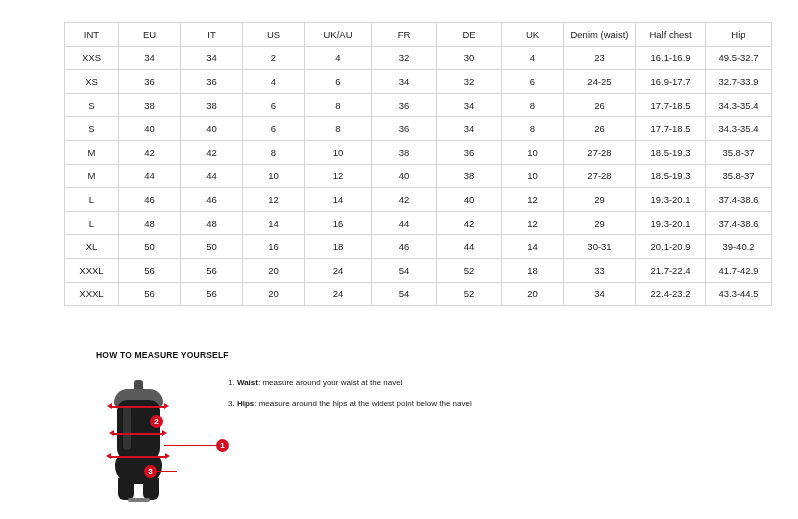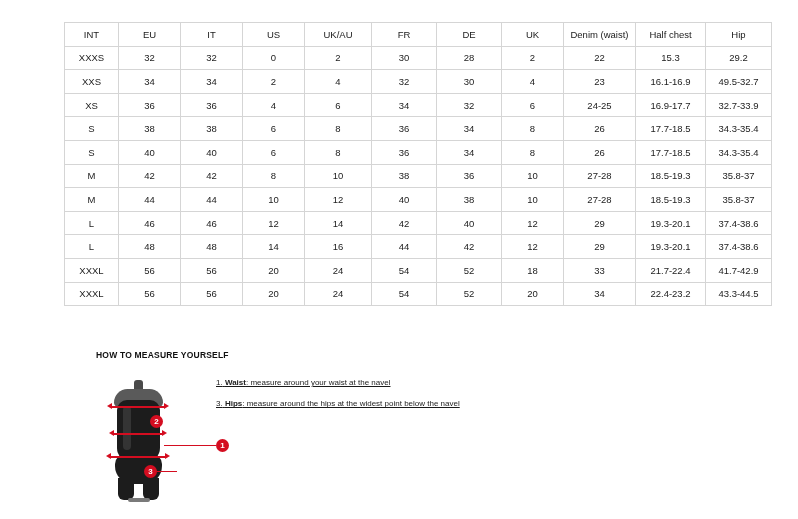--- a/index.html
+++ b/index.html
@@ -82,24 +82,23 @@
     display: flex;
     align-items: flex-start;
   }
   .figure {
     position: relative;
     width: 150px;
     height: 130px;
     flex: 0 0 150px;
   }
   .notes {
-    margin-left: 2px;
+    margin-left: 14px;
     margin-top: 8px;
     flex: 1 1 auto;
-    text-decoration: underline;
   }
   .note {
     font-size: 8px;
     color: #222;
     line-height: 1.3;
     margin-bottom: 11px;
     white-space: nowrap;
   }
   .note b { font-weight: bold; }
 
@@ -249,33 +248,20 @@
           <th>FR</th>
           <th>DE</th>
           <th>UK</th>
           <th>Denim (waist)</th>
           <th>Half chest</th>
           <th>Hip</th>
         </tr>
       </thead>
       <tbody>
         <tr>
-          <td>XXXS</td>
-          <td>32</td>
-          <td>32</td>
-          <td>0</td>
-          <td>2</td>
-          <td>30</td>
-          <td>28</td>
-          <td>2</td>
-          <td>22</td>
-          <td>15.3</td>
-          <td>29.2</td>
-        </tr>
-        <tr>
           <td>XXS</td>
           <td>34</td>
           <td>34</td>
           <td>2</td>
           <td>4</td>
           <td>32</td>
           <td>30</td>
           <td>4</td>
           <td>23</td>
           <td>16.1-16.9</td>
@@ -366,20 +352,33 @@
           <td>14</td>
           <td>16</td>
           <td>44</td>
           <td>42</td>
           <td>12</td>
           <td>29</td>
           <td>19.3-20.1</td>
           <td>37.4-38.6</td>
         </tr>
         <tr>
+          <td>XL</td>
+          <td>50</td>
+          <td>50</td>
+          <td>16</td>
+          <td>18</td>
+          <td>46</td>
+          <td>44</td>
+          <td>14</td>
+          <td>30-31</td>
+          <td>20.1-20.9</td>
+          <td>39-40.2</td>
+        </tr>
+        <tr>
           <td>XXXL</td>
           <td>56</td>
           <td>56</td>
           <td>20</td>
           <td>24</td>
           <td>54</td>
           <td>52</td>
           <td>18</td>
           <td>33</td>
           <td>21.7-22.4</td>

